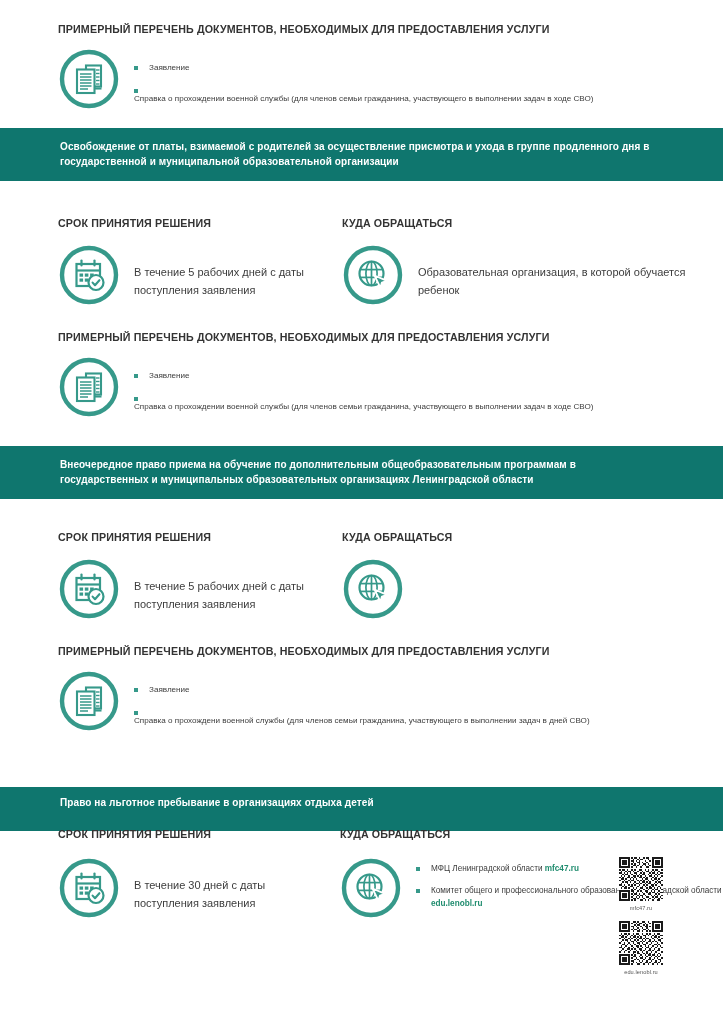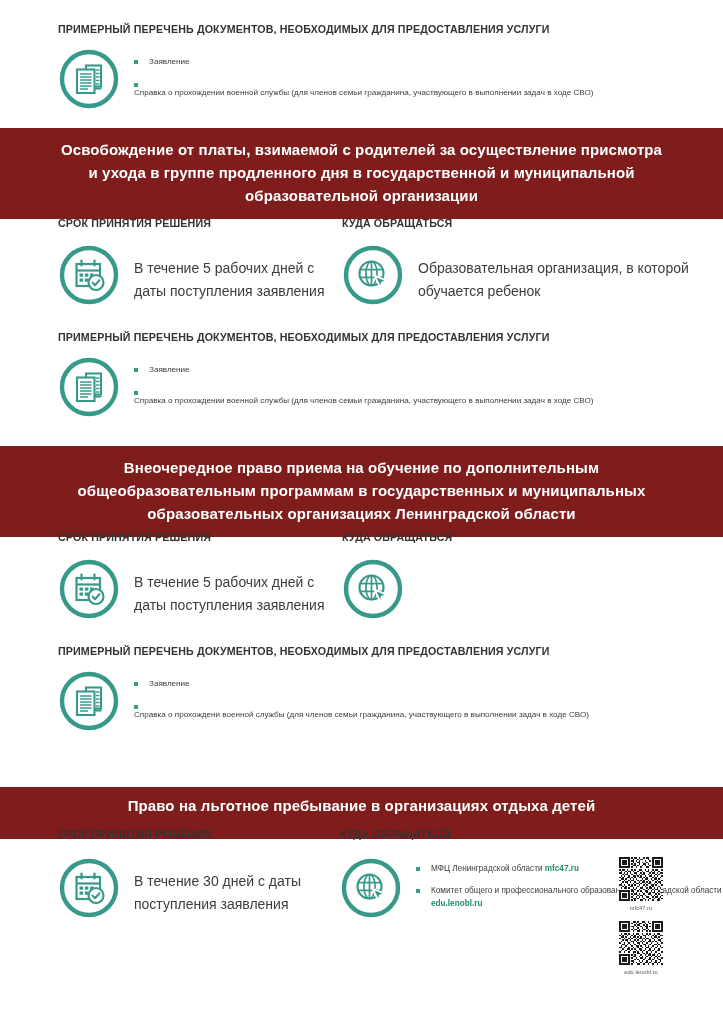--- a/index.html
+++ b/index.html
@@ -14,25 +14,24 @@
 
   .page {
     position: relative;
     width: 723px;
     height: 1023px;
     background: #ffffff;
   }
 
   
   .banner {
-    background: #7f1d1d;
+    background: #0f766e;
     color: #ffffff;
-    text-align: center;
     font-weight: bold;
-    font-size: 15px;
+    font-size: 10px;
     line-height: 1.52;
     letter-spacing: 0.1px;
     padding: 11px 60px 12px 60px;
     width: 100%;
   }
   .banner.single { padding: 8px 60px 21px 60px; }
 
   
   .col-head {
     font-family: "Liberation Sans Narrow", "Liberation Sans", sans-serif;
@@ -52,33 +51,33 @@
   }
   .col-left  { width: 330px; padding-left: 58px; }
   .col-right { width: 393px; padding-left: 12px; }
 
   .head-row { display: flex; width: 100%; }
   .head-row .hl { width: 330px; padding-left: 58px; }
   .head-row .hr { width: 393px; padding-left: 12px; }
 
   .icon-row {
     display: flex;
-    align-items: flex-start;
+    align-items: center;
   }
 
   .icon-wrap {
     flex: 0 0 auto;
     width: 62px;
     height: 62px;
     margin-right: 14px;
   }
   .icon-wrap svg { display: block; width: 62px; height: 62px; }
 
   .body-text {
-    font-size: 14px;
+    font-size: 11px;
     line-height: 1.62;
     color: #3c3c3c;
     padding-top: 13px;
   }
 
   
   .doc-list { padding-top: 8px; }
   .doc-item {
     display: flex;
     align-items: flex-start;
@@ -377,21 +376,21 @@
             </g>
           </svg>
         </div>
         <div class="doc-list">
           <div class="doc-item">
             <span class="bullet"></span>
             <span>Заявление</span>
           </div>
           <div class="doc-item">
             <span class="bullet"></span>
-            <span>Справка о прохождени военной службы (для членов семьи гражданина, участвующего в выполнении задач в ходе СВО)</span>
+            <span>Справка о прохождени военной службы (для членов семьи гражданина, участвующего в выполнении задач в дней СВО)</span>
           </div>
         </div>
       </div>
     </div>
   </div>
 
   <div class="abs" style="top:787px;">
     <div class="banner single">Право на льготное пребывание в организациях отдыха детей</div>
   </div>
 

